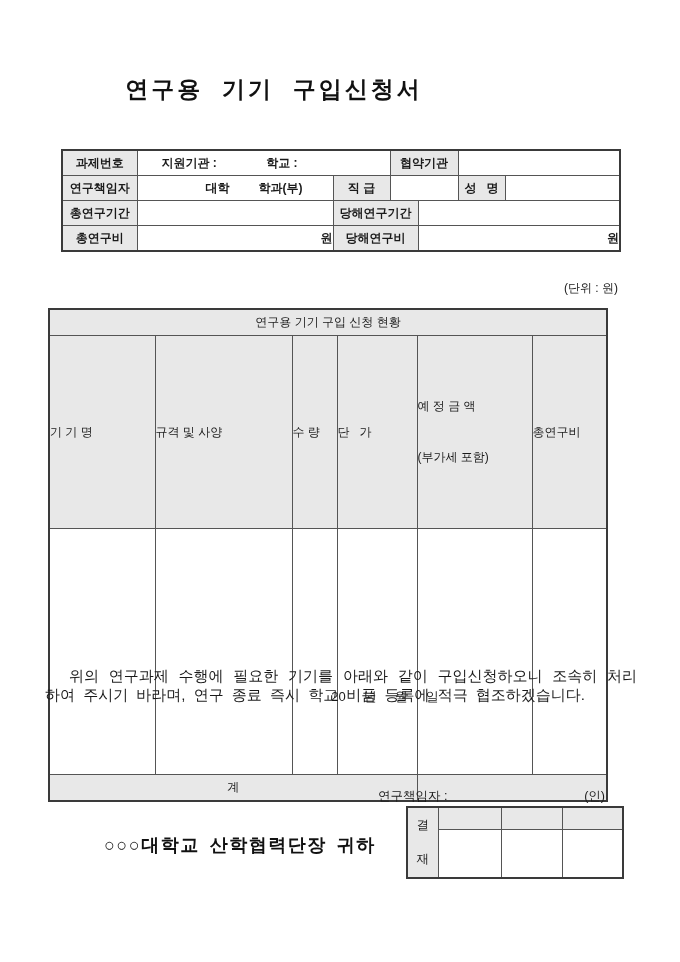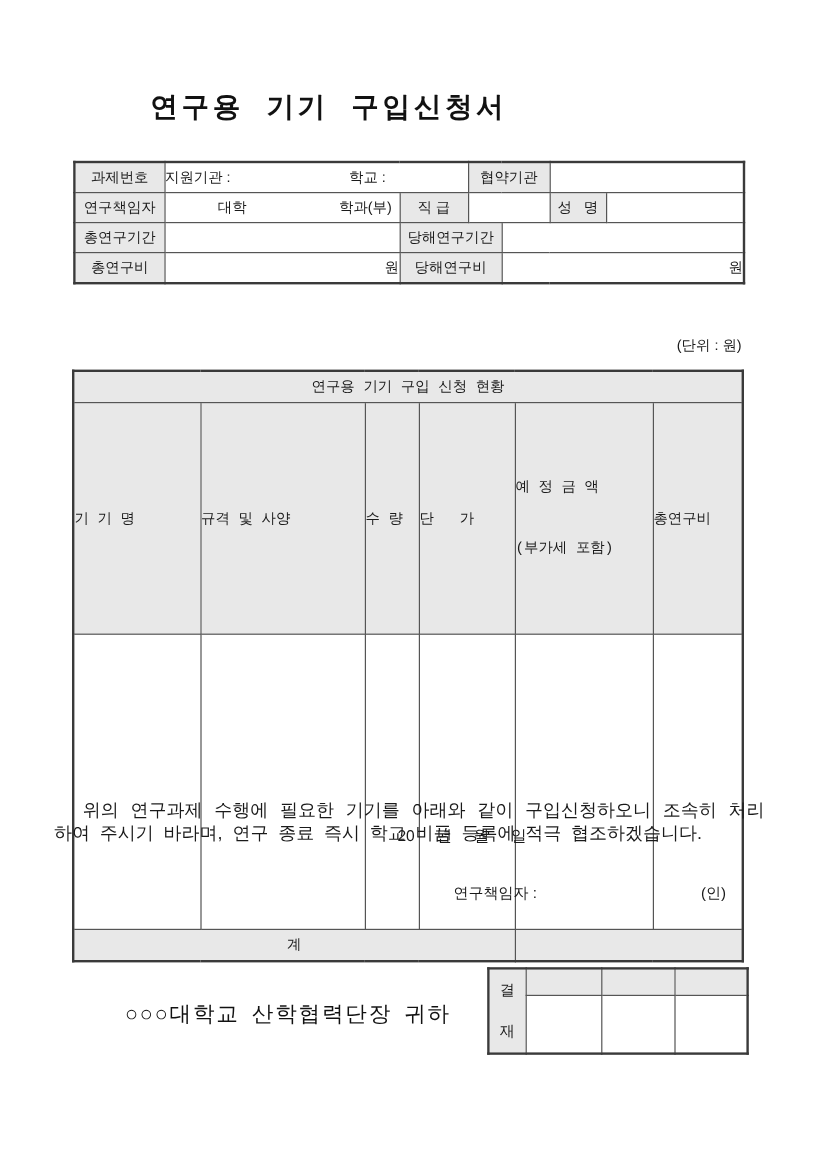--- a/index.html
+++ b/index.html
@@ -38,38 +38,38 @@
     overflow: hidden;
     vertical-align: middle;
   }
   table.grid { border: 2px solid #3a3a3a; }
   td.lbl {
     background: #e8e8e8;
     text-align: center;
     white-space: pre;
   }
   td .pre { white-space: pre; }
-  .info-table { left: 61px; top: 134px; width: 558px; }
+  .info-table { left: 61px; top: 149px; width: 558px; font-weight: bold; }
   .info-table td { height: 24px; }
   .cell-flex {
     display: flex;
-    padding: 0 0;
+    padding: 0 24px;
   }
   .cell-flex .school-label { margin-left: auto; margin-right: 68px; }
   .cell-flex .college-label { margin-left: 44px; }
   .cell-flex .dept-label { margin-left: auto; margin-right: 6px; }
   td.won { text-align: right; padding-right: 8px; }
   .unit-note {
     position: absolute;
     top: 280px; left: 420px; width: 198px;
     text-align: right;
     font-size: 12px;
     white-space: pre;
   }
-  .equip-table { left: 60px; top: 308px; width: 558px; font-family: Liberation Mono, monospace; }
+  .equip-table { left: 48px; top: 308px; width: 558px; }
   .equip-table td.t-title { height: 25px; }
   .equip-table td.hdr { height: 48px; text-align: left; }
   .equip-table td.body-cell { height: 245px; background: #fff; }
   .equip-table td.total { height: 25px; }
   .hdr .two-line { line-height: 17px; white-space: pre; }
   .declaration {
     position: absolute;
     left: 45px; top: 666px; width: 592px;
     font-size: 15px;
     line-height: 19px;
@@ -80,21 +80,21 @@
   }
   .date-line {
     position: absolute;
     left: 150px; top: 688px; width: 470px;
     text-align: center;
     font-size: 13px;
     white-space: pre;
   }
   .signer-line {
     position: absolute;
-    left: 378px; top: 736px; width: 227px;
+    left: 378px; top: 788px; width: 227px;
     display: flex;
     justify-content: space-between;
     font-size: 12.5px;
     white-space: pre;
   }
   .approval-table { left: 406px; top: 806px; width: 216px; }
   .approval-table td.appr-hdr { height: 21px; background: #e8e8e8; }
   .approval-table td.appr-body { height: 47px; background: #fff; }
   .appr-label-cell { background: #e8e8e8; }
   .appr-label-stack {
@@ -102,21 +102,21 @@
     flex-direction: column;
     justify-content: space-around;
     align-items: center;
     height: 68px;
     font-size: 12.5px;
   }
   .recipient {
     position: absolute;
     left: 95px; top: 833px; width: 290px;
     font-family: "Liberation Serif", serif;
-    font-weight: 400;
+    font-weight: 700;
     font-size: 18px;
     letter-spacing: 1.5px;
     word-spacing: 4px;
     color: #111;
     text-align: center;
   }
 </style>
 </head>
 <body>
 

